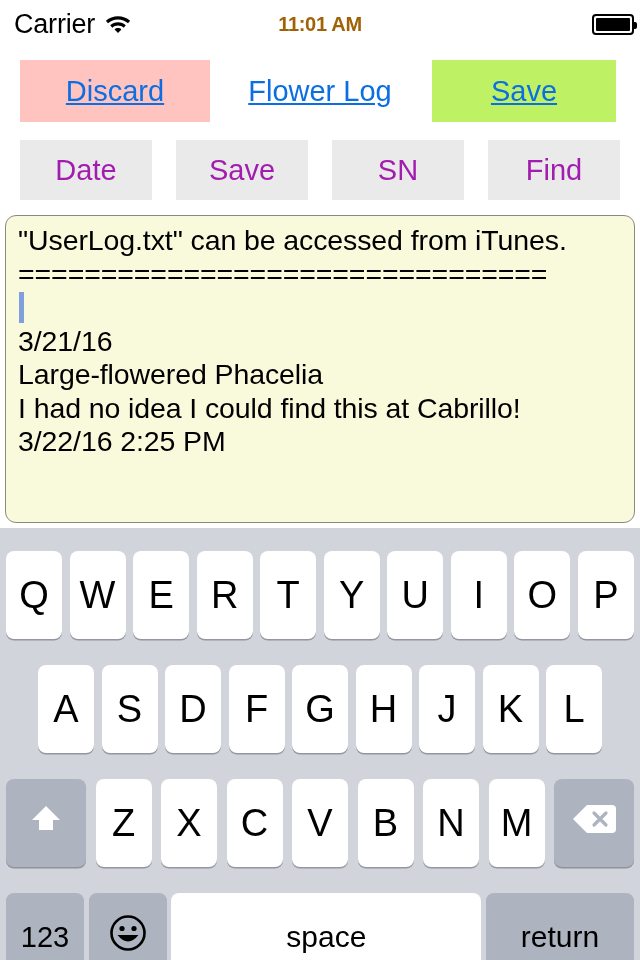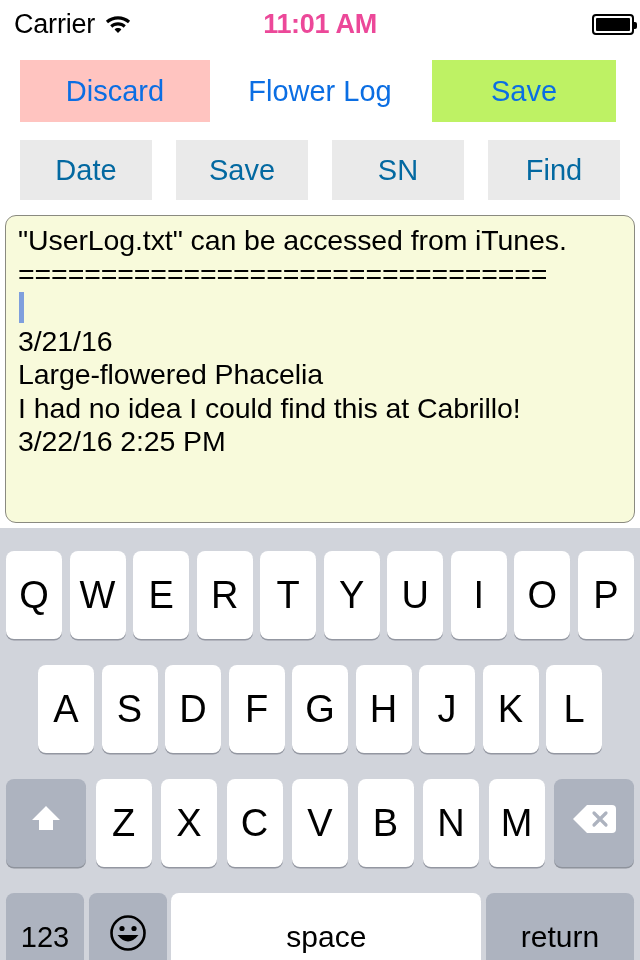--- a/index.html
+++ b/index.html
@@ -45,23 +45,23 @@
   }
   .wifi-icon { display: block; }
   .status-time {
     position: absolute;
     left: 0; top: 0;
     width: 640px;
     height: 48px;
     display: flex;
     align-items: center;
     justify-content: center;
-    font-size: 27px;
+    font-size: 20px;
     font-weight: bold;
-    color: #ec4899;
+    color: #a16207;
     letter-spacing: -0.3px;
   }
   .status-right {
     position: absolute;
     right: 14px; top: 0;
     height: 48px;
     display: flex;
     align-items: center;
   }
   .battery {
@@ -103,20 +103,21 @@
     display: flex;
     align-items: center;
     justify-content: center;
     font-size: 29px;
     color: #0b6ee3;
     border: none;
     padding: 0;
     cursor: pointer;
     font-family: "Liberation Sans", sans-serif;
     user-select: none;
+    text-decoration: underline;
   }
   .tb-discard {
     left: 20px;
     width: 190px;
     background: #ffc4c0;
   }
   .tb-title {
     left: 225px;
     width: 190px;
     background: transparent;
@@ -136,21 +137,21 @@
     display: flex;
     justify-content: space-between;
     padding: 0 20px;
     box-sizing: border-box;
   }
   .tag-btn {
     height: 60px;
     min-width: 104px;
     padding: 0 14px;
     background: #eaeaea;
-    color: #0369a1;
+    color: #a21caf;
     font-size: 29px;
     display: flex;
     align-items: center;
     justify-content: center;
     border: none;
     cursor: pointer;
     font-family: "Liberation Sans", sans-serif;
     user-select: none;
   }
 

